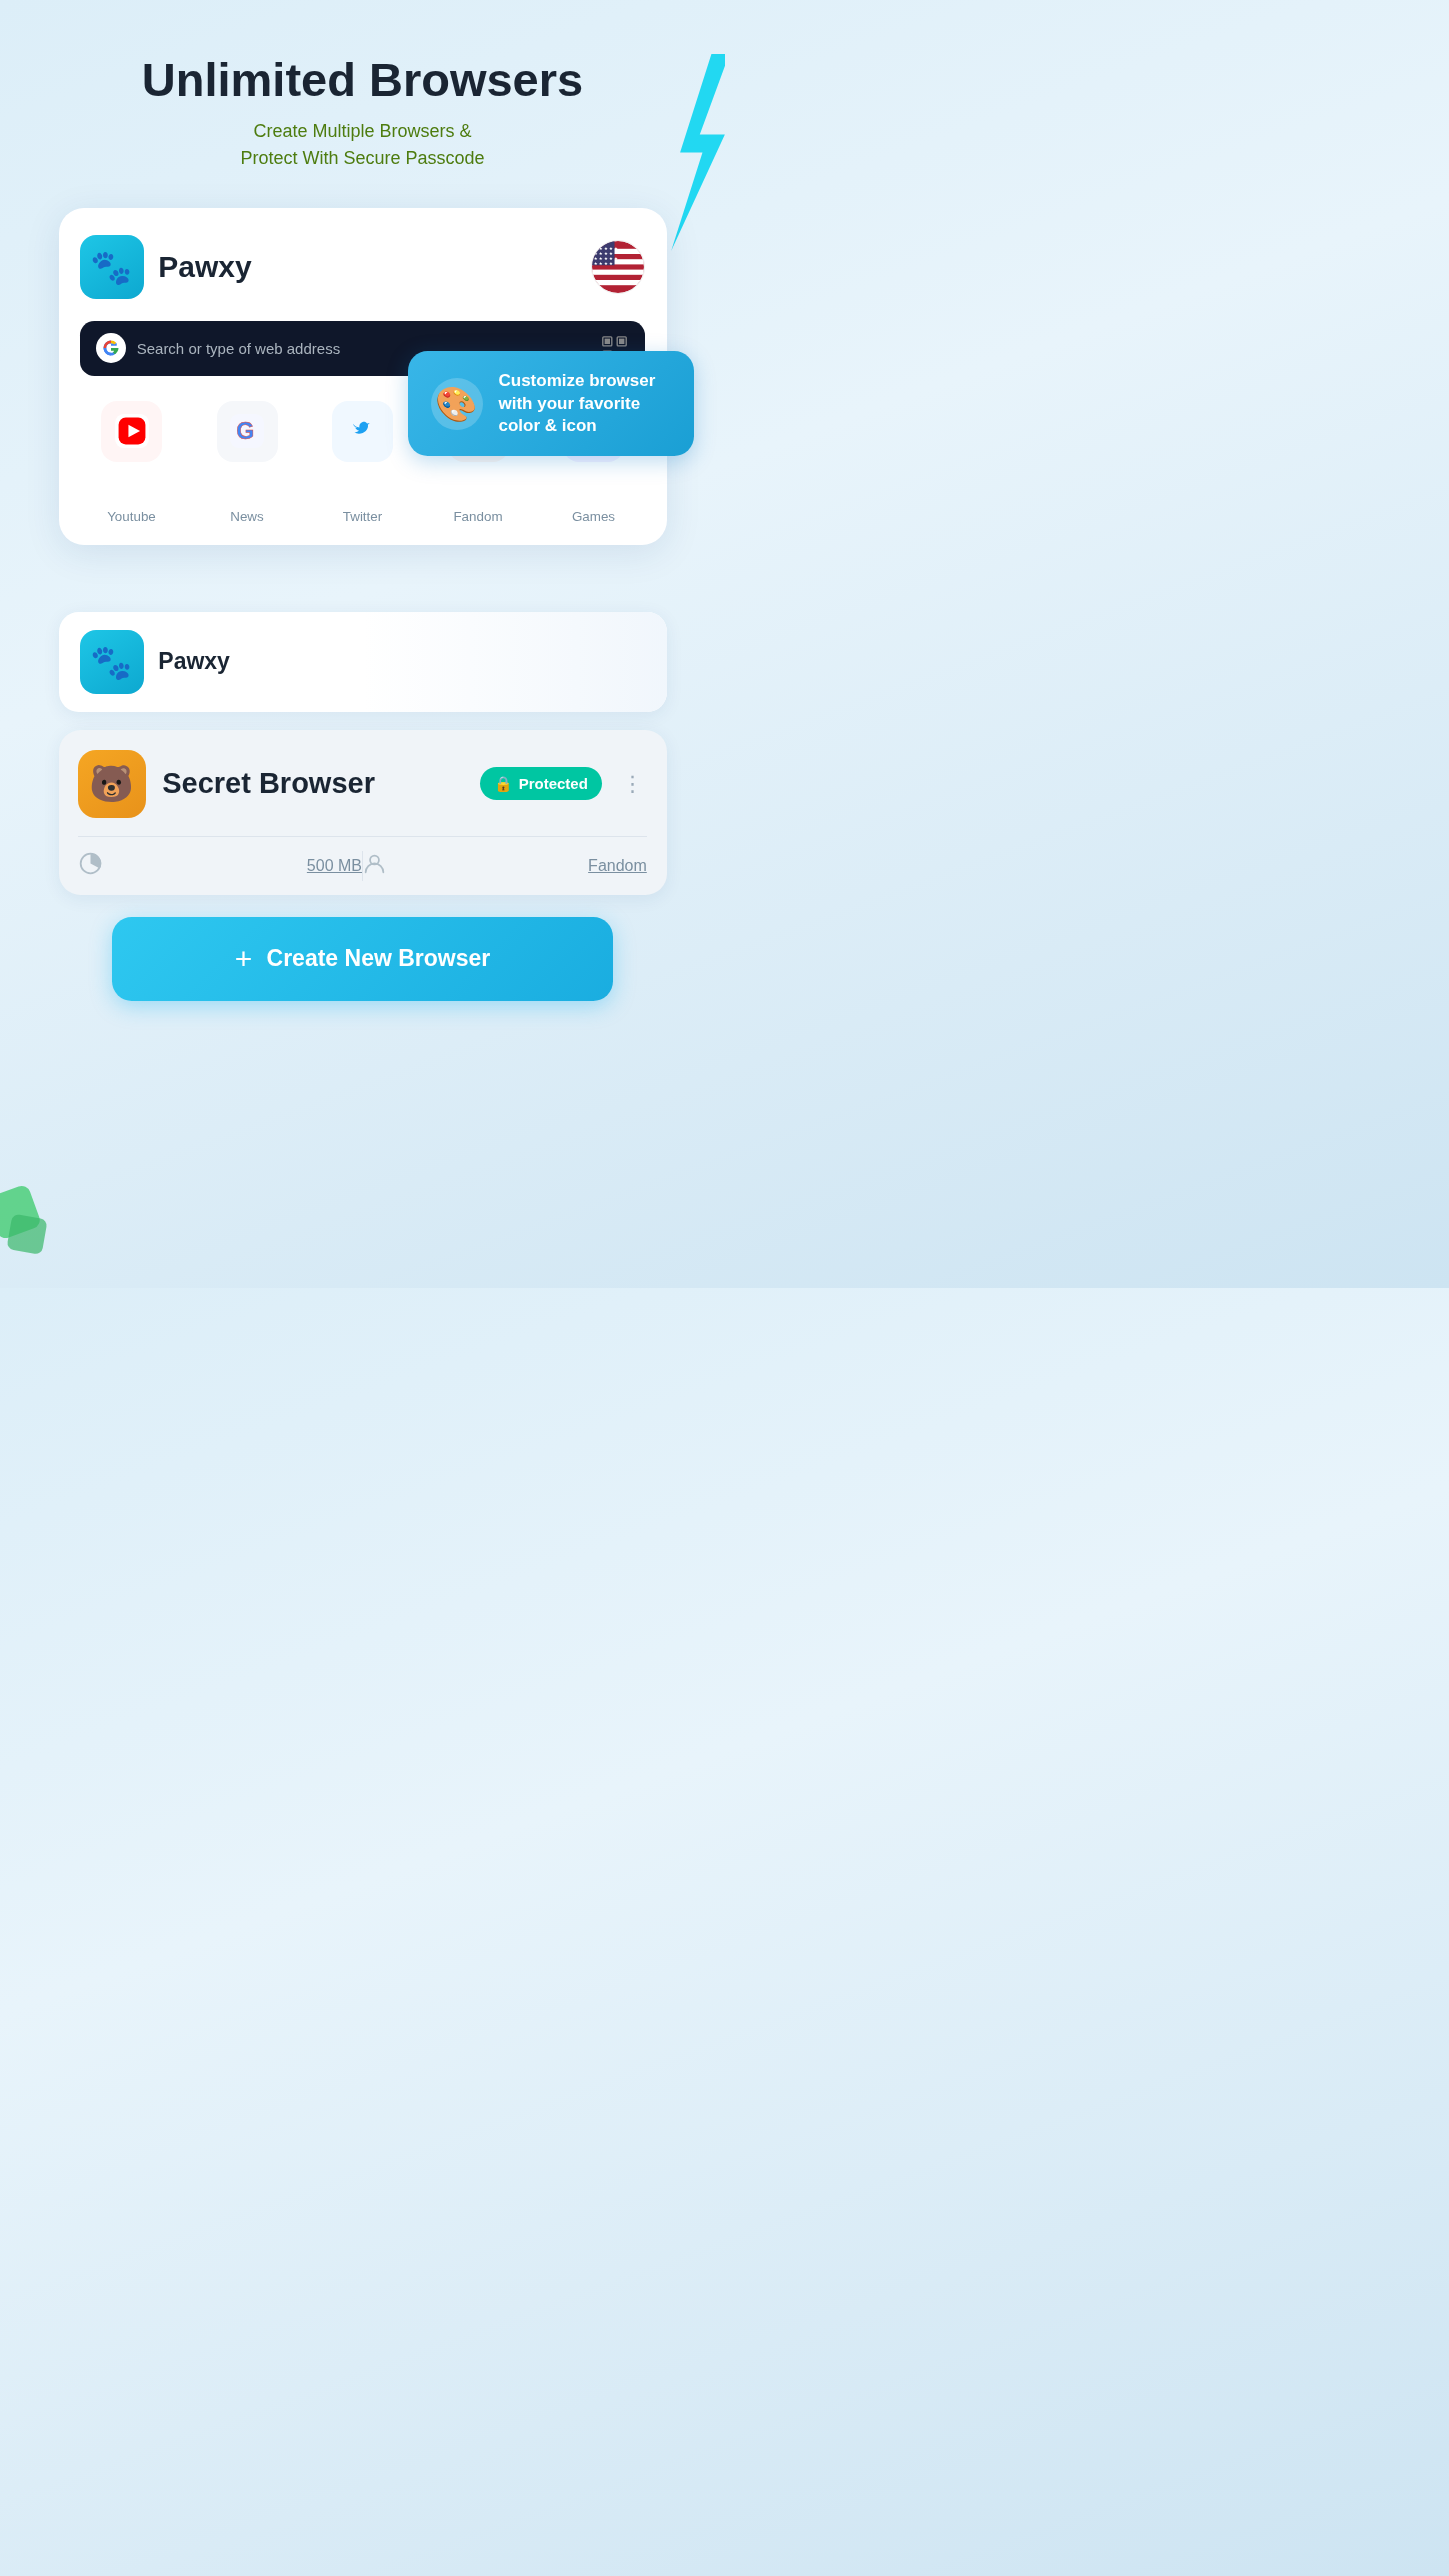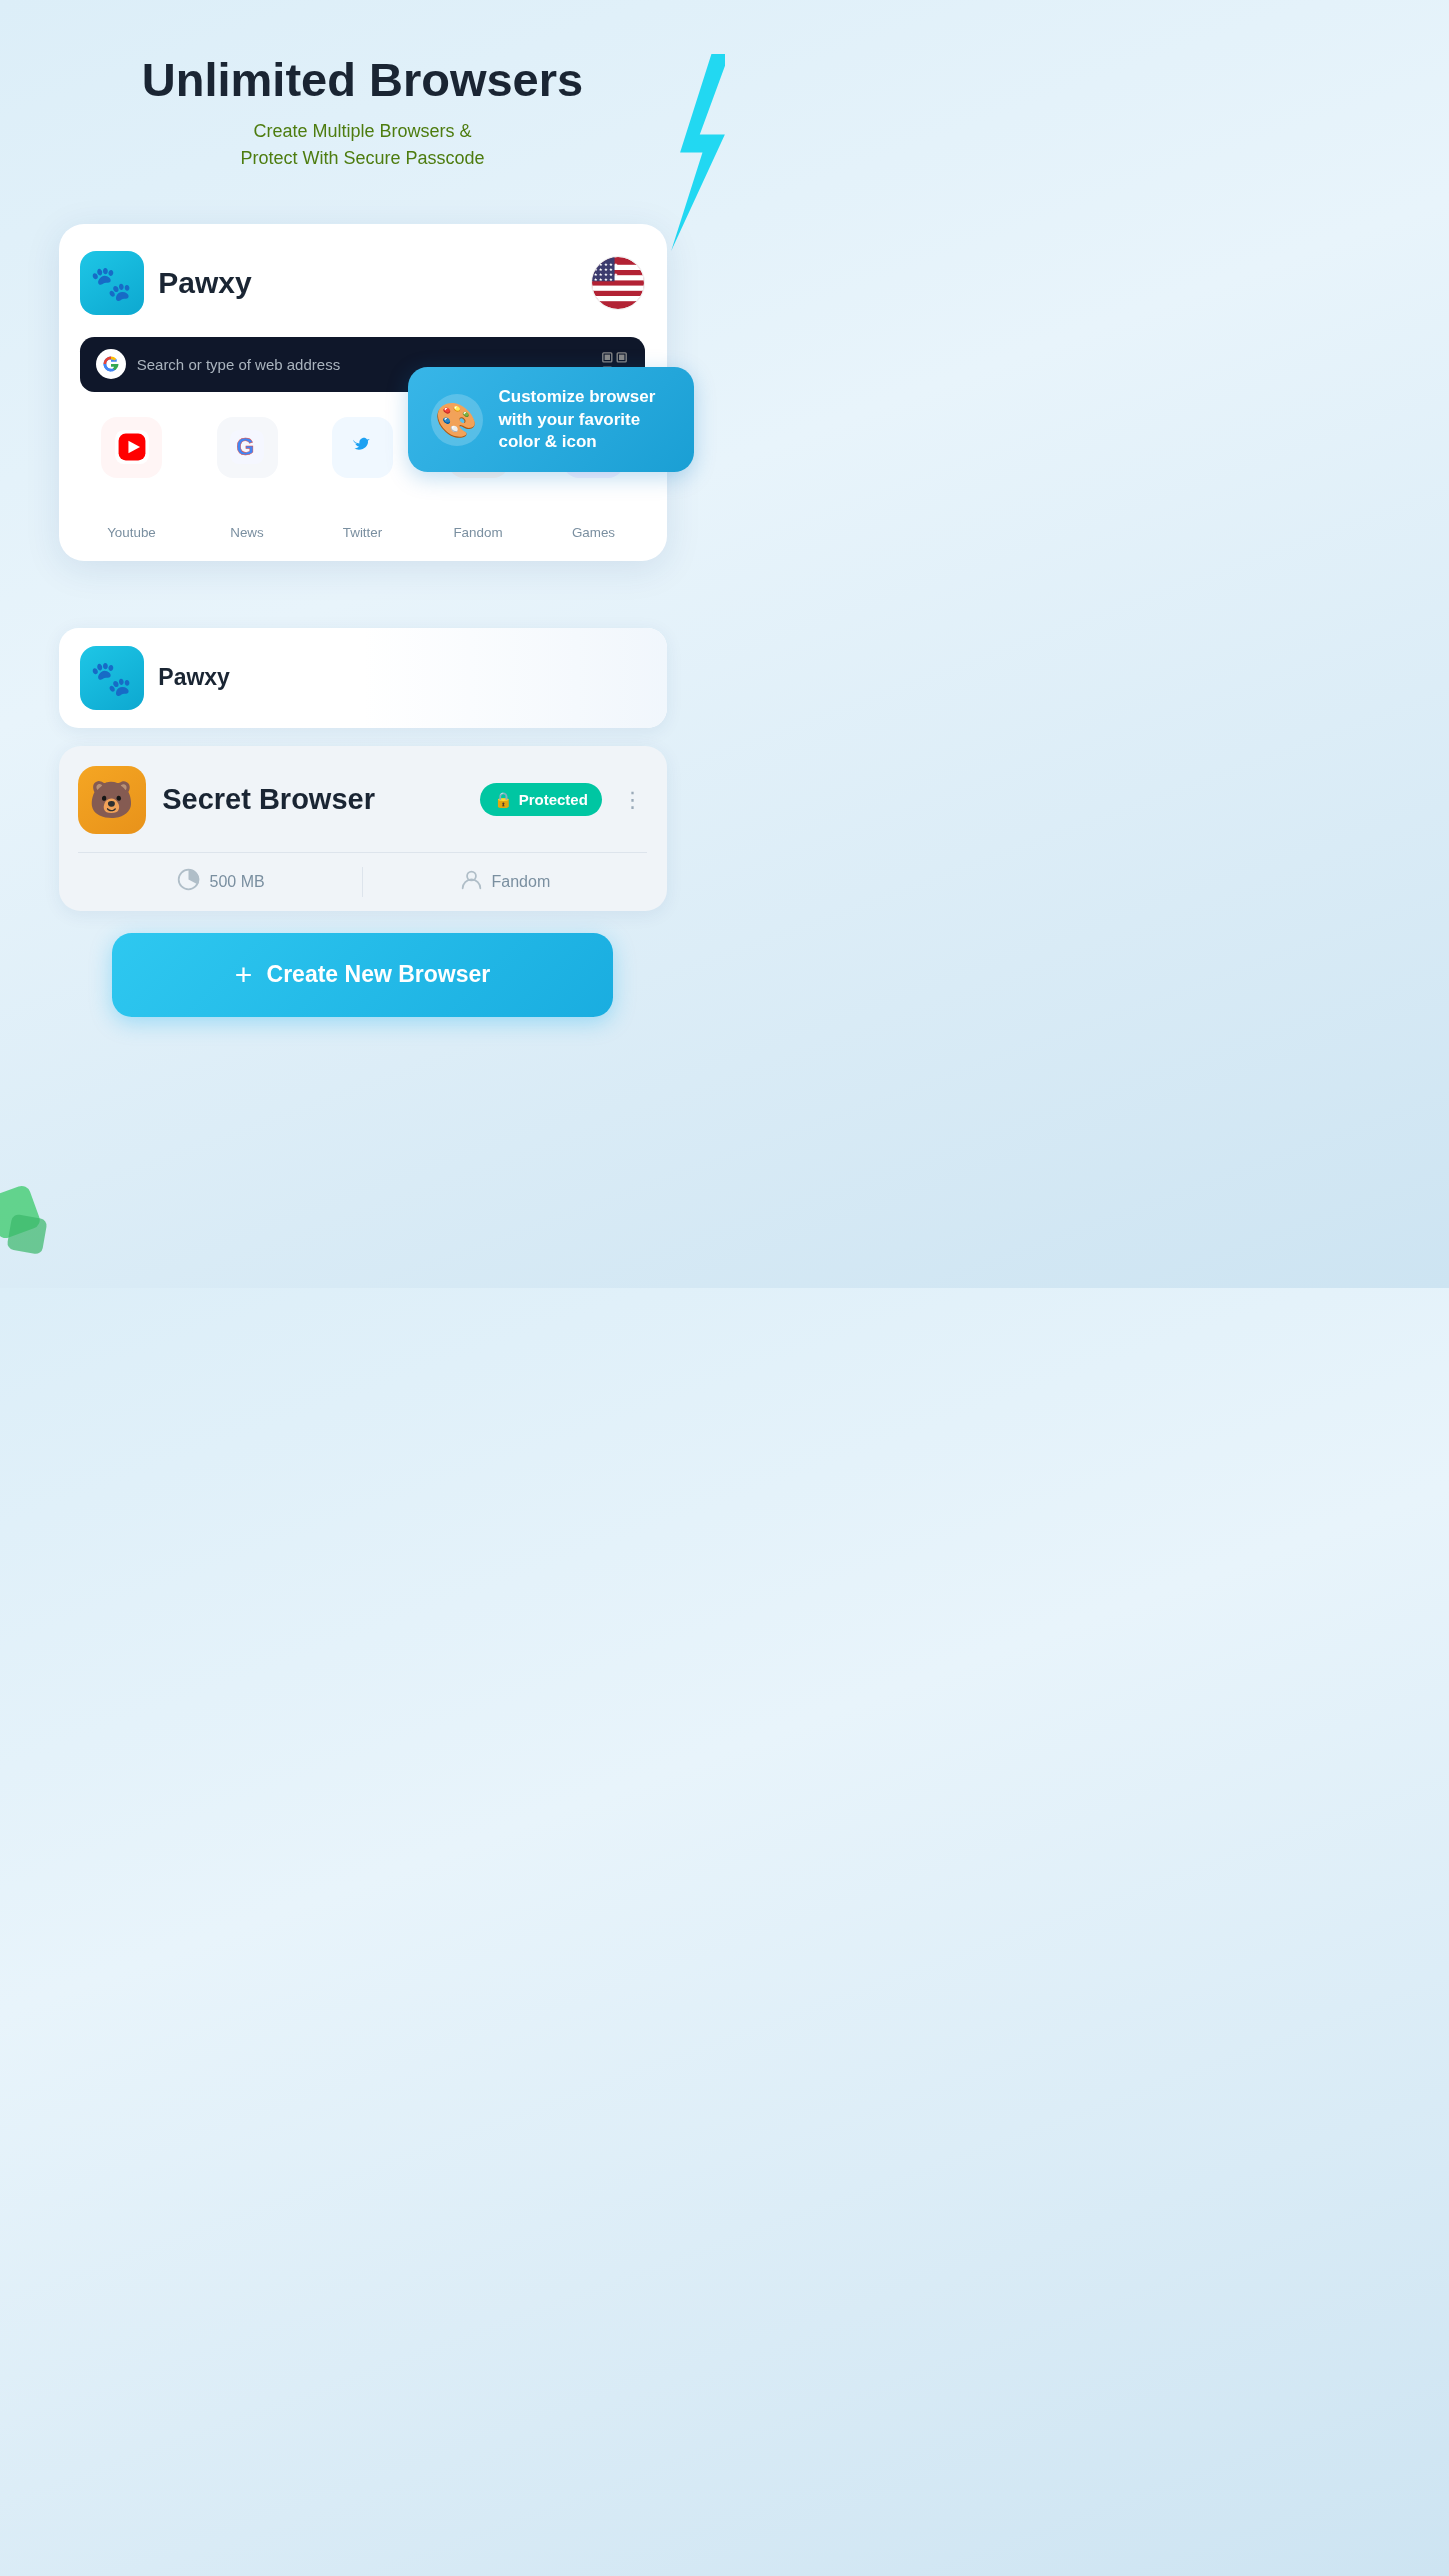--- a/index.html
+++ b/index.html
@@ -37,21 +37,21 @@
       z-index: 1;
       padding: 54px 36px 54px 36px;
       display: flex;
       flex-direction: column;
       align-items: center;
     }
 
     
     .header {
       text-align: center;
-      margin-bottom: 52px;
+      margin-bottom: 36px;
     }
     .header-title {
       font-size: 47px;
       font-weight: 900;
       color: #1a2533;
       line-height: 1.1;
       margin-bottom: 12.5px;
     }
     .header-subtitle {
       font-size: 18px;
@@ -290,24 +290,25 @@
     }
     .secret-stats {
       display: flex;
       border-top: 0.9px solid #dde4ec;
       padding: 14.3px 0;
     }
     .stat-item {
       flex: 1;
       display: flex;
       align-items: center;
-      justify-content: center;
+      justify-content: space-between;
       gap: 9px;
       font-size: 16px;
       color: #7a8fa0;
+      text-decoration: underline;
     }
     .stat-item:first-child {
       border-right: 0.9px solid #dde4ec;
     }
     .stat-icon {
       font-size: 19.7px;
     }
 
     
     .create-btn {

